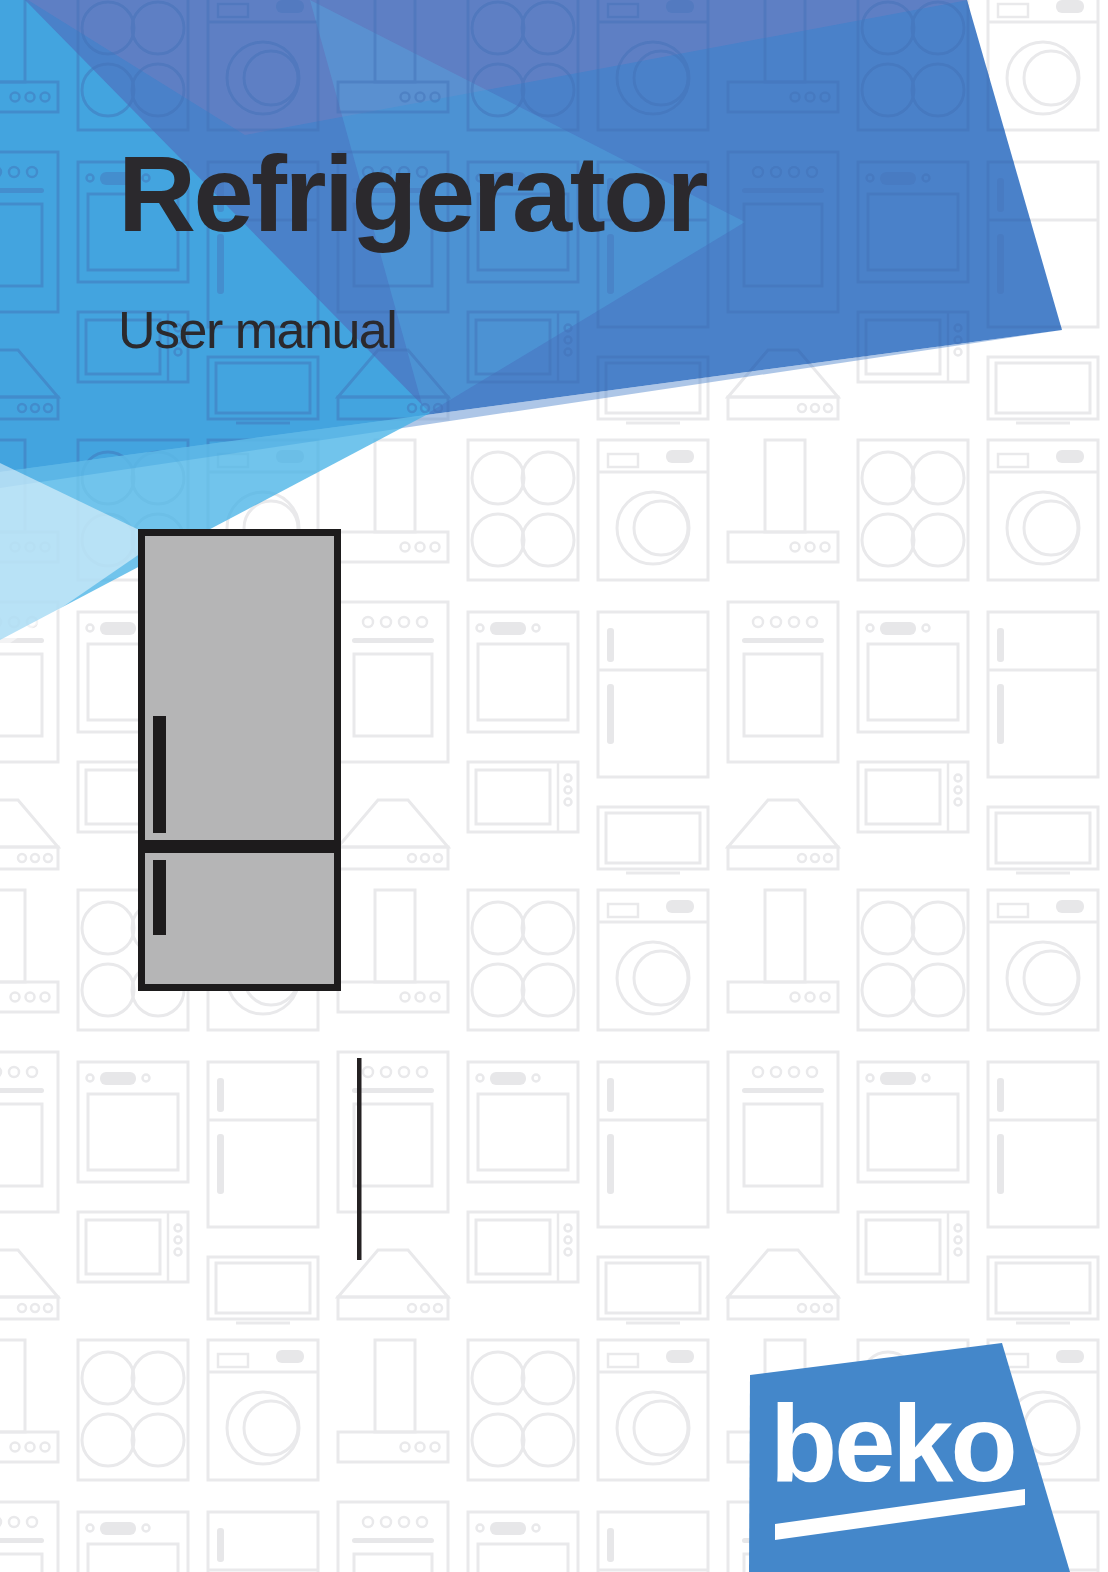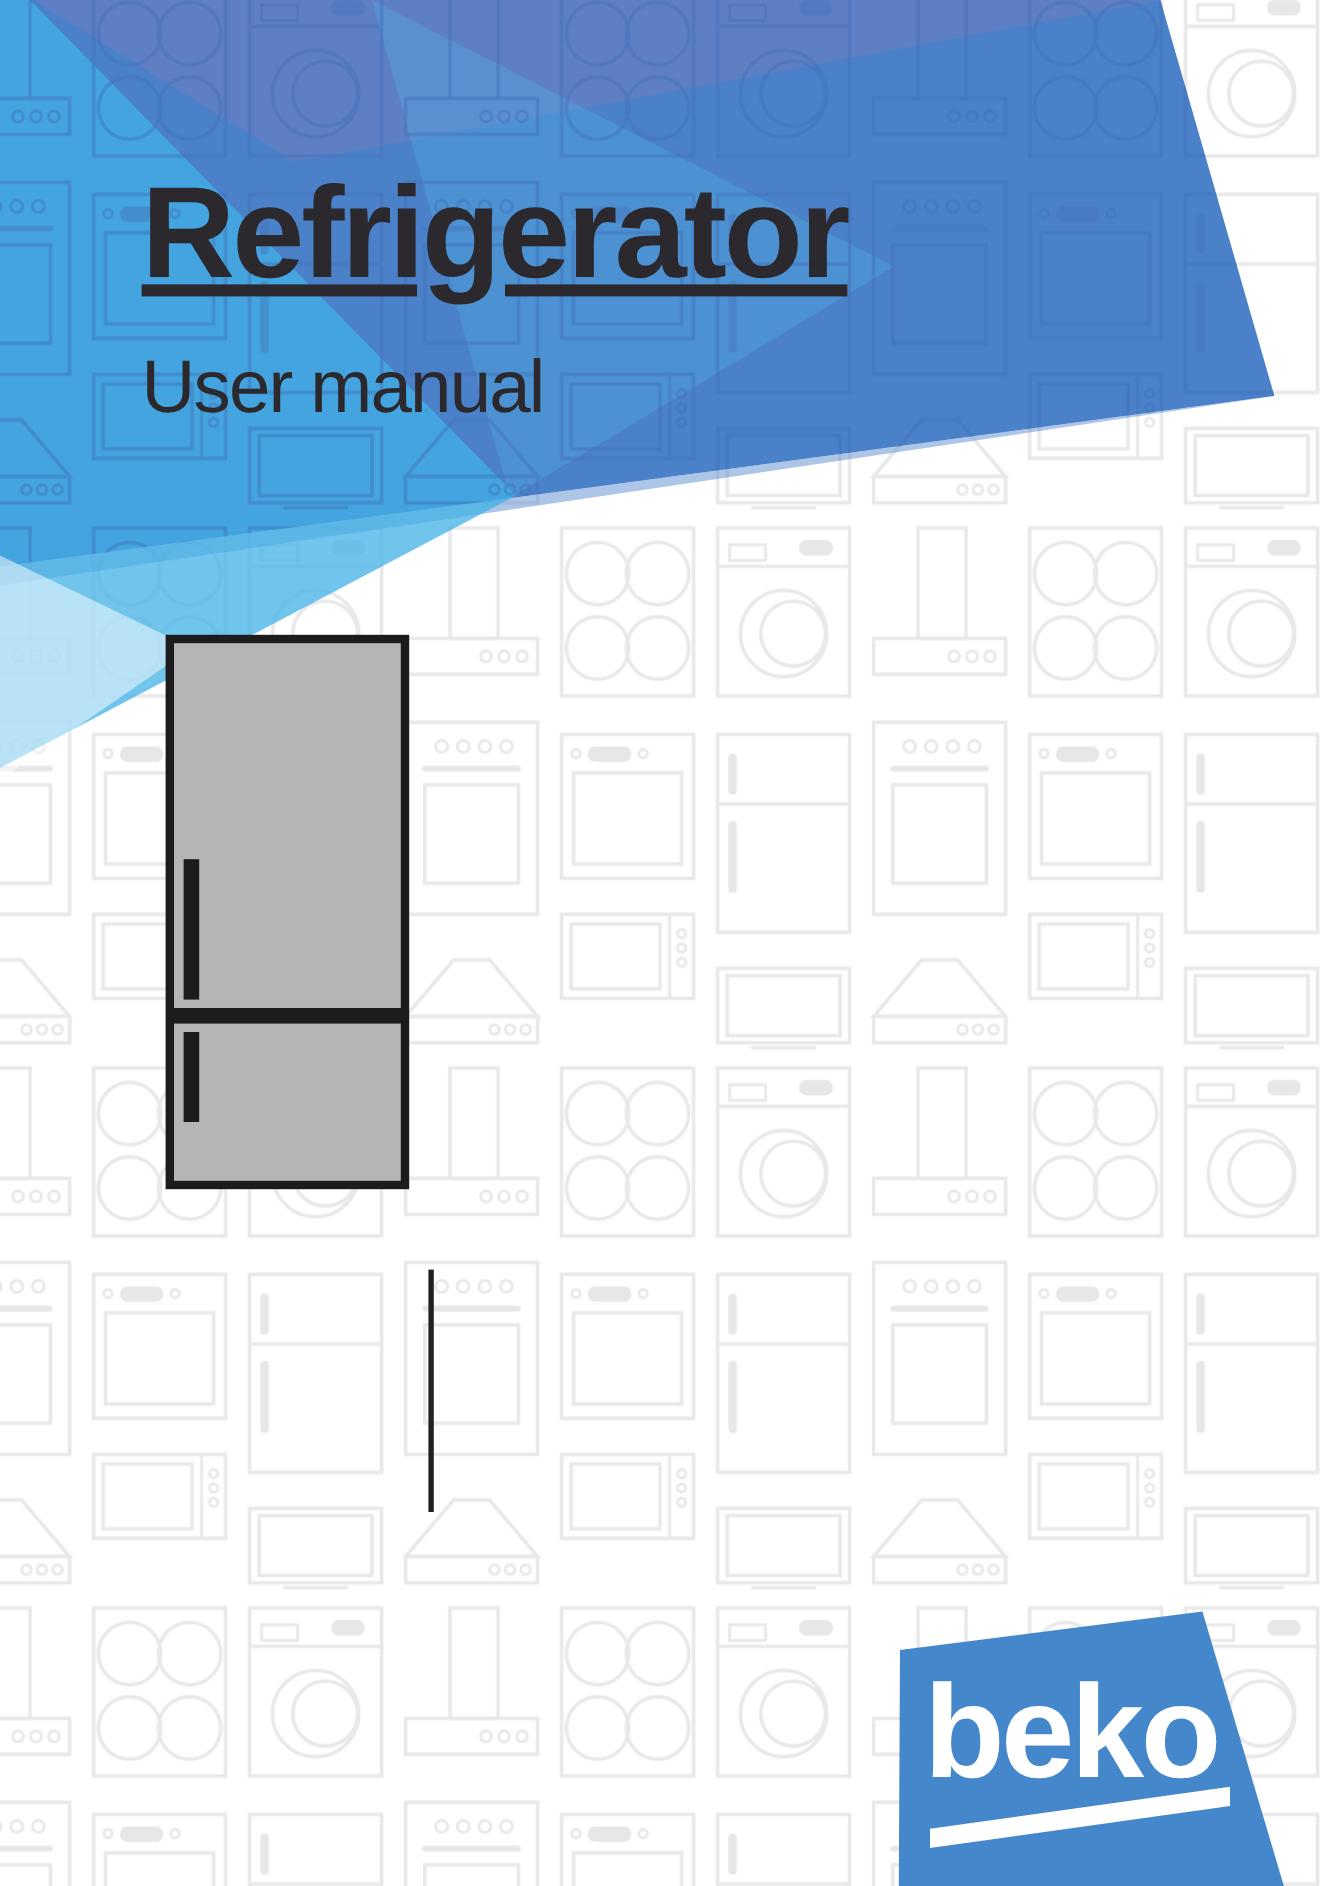--- a/index.html
+++ b/index.html
@@ -24,25 +24,24 @@
     top: 140px;
     z-index: 2;
     color: #2b292d;
   }
   .page-title {
     font-size: 108px;
     font-weight: 700;
     line-height: 1;
     letter-spacing: -2.5px;
     white-space: nowrap;
-    text-decoration: underline;
   }
   .page-subtitle {
-    margin-top: 44px;
-    font-size: 62px;
+    margin-top: 56px;
+    font-size: 52px;
     font-weight: 400;
     line-height: 1;
     letter-spacing: -1.5px;
     white-space: nowrap;
   }
 </style>
 </head>
 <body>
 
 <div class="page">

